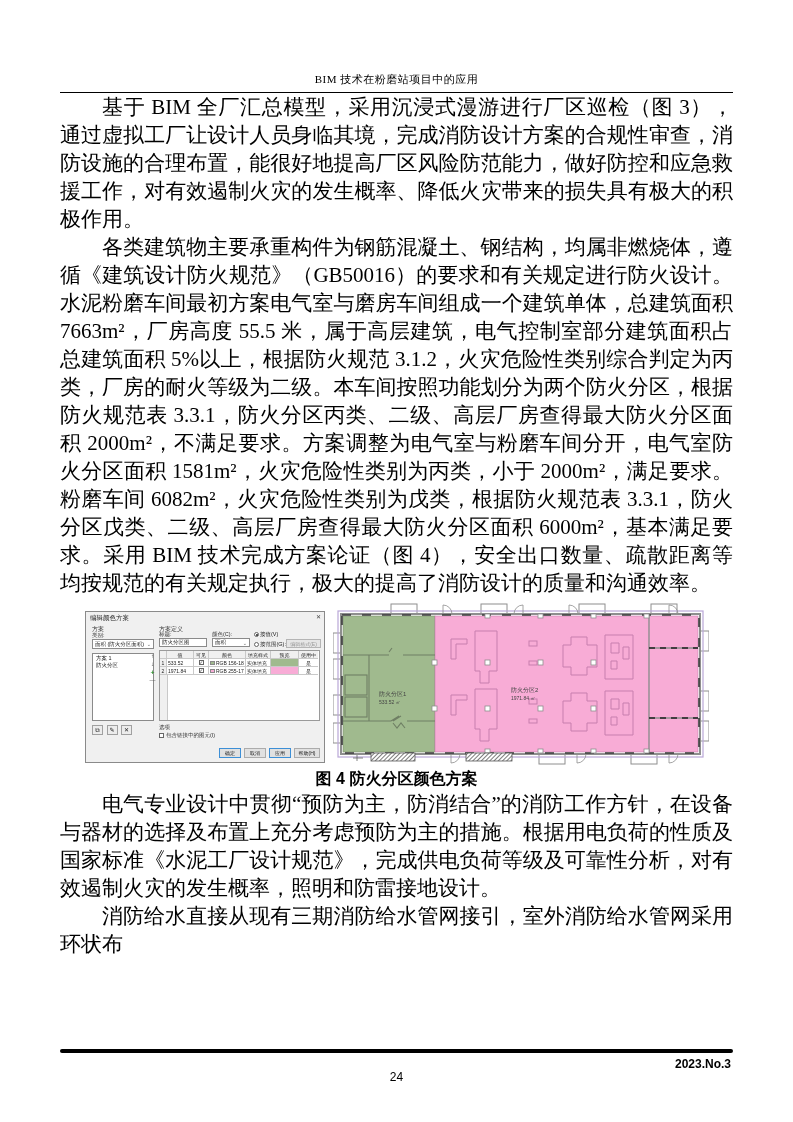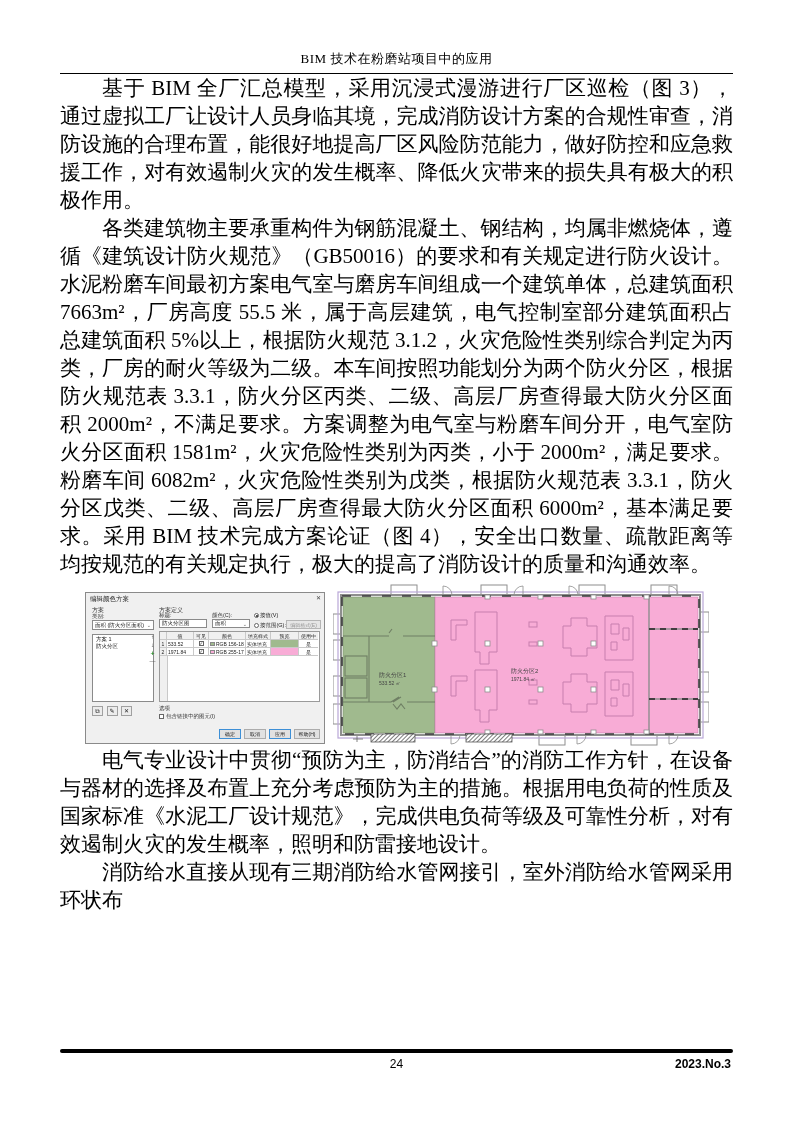--- a/index.html
+++ b/index.html
@@ -1,30 +1,30 @@
 <!DOCTYPE html>
 <html><head>
 <meta charset="utf-8">
 <style>
   * { margin:0; padding:0; box-sizing:border-box; }
   html,body { width:793px; height:1122px; }
   body { background:#fff; color:#000; position:relative; overflow:hidden;
          font-family:"Liberation Serif","DejaVu Serif",serif; }
   .content { position:absolute; left:60px; width:673px; top:0; }
-  .hdr { padding-top:50px; text-align:center; font-size:13px; letter-spacing:.5px; }
+  .hdr { padding-top:72px; text-align:center; font-size:11px; letter-spacing:.5px; }
   .hdr-rule { border-bottom:1.5px solid #000; margin-top:5px; }
   .para { font-size:21px; line-height:28px; text-align:justify; text-indent:2em; margin-top:0; }
   .figure-row { display:flex; align-items:flex-start; gap:8px; margin:6px 0 0 25px; height:162px; }
   .caption { text-align:center; font-weight:bold; font-size:16px; margin-top:4px;
              font-family:"Liberation Sans","DejaVu Sans",sans-serif; }
   .footer-rule { position:absolute; left:60px; width:673px; top:1049px; height:3.5px;
                  background:#000; border-radius:2px; }
   .footer-text { position:absolute; left:60px; width:673px; top:1057px; height:18px;
                  font-family:"Liberation Sans","DejaVu Sans",sans-serif; font-size:12px; }
-  .footer-page { position:absolute; left:0; right:0; text-align:center; }
+  .footer-page { position:absolute; left:0; right:0; text-align:center;margin-top:13px; }
   .footer-issue { position:absolute; right:2px;font-weight:bold; }
 
   
   .dlg { position:relative; width:240px; height:152px; background:#f0f0f0;
          border:1px solid #8a8a8a; margin-top:8px; flex:0 0 auto;
          font-family:"Liberation Sans","DejaVu Sans",sans-serif; font-size:5.5px; color:#222; }
   .abs { position:absolute; }
   .dlg-title { top:2px; left:4px; font-size:6.5px; }
   .dlg-close { top:1px; right:3px; font-size:6px; color:#444; cursor:default; }
   .glabel { font-size:6px; color:#333; }
@@ -277,20 +277,21 @@
 
       <g font-family="Liberation Sans, sans-serif" fill="#444">
         <text x="46" y="93" font-size="6">防火分区1</text>
         <text x="46" y="101" font-size="5">533.52 ㎡</text>
         <text x="178" y="89" font-size="6">防火分区2</text>
         <text x="178" y="97" font-size="5">1971.84 ㎡</text>
       </g>
     </svg>
   </div>
 
+  <div class="caption">图 4  防火分区颜色方案</div>
 
   <p class="para">电气专业设计中贯彻“预防为主，防消结合”的消防工作方针，在设备与器材的选择及布置上充分考虑预防为主的措施。根据用电负荷的性质及国家标准《水泥工厂设计规范》，完成供电负荷等级及可靠性分析，对有效遏制火灾的发生概率，照明和防雷接地设计。</p>
   <p class="para">消防给水直接从现有三期消防给水管网接引，室外消防给水管网采用环状布</p>
 </div>
 
 <div class="footer-rule"></div>
 <div class="footer-text">
   <span class="footer-page">24</span>
   <span class="footer-issue">2023.No.3</span>
 </div>

